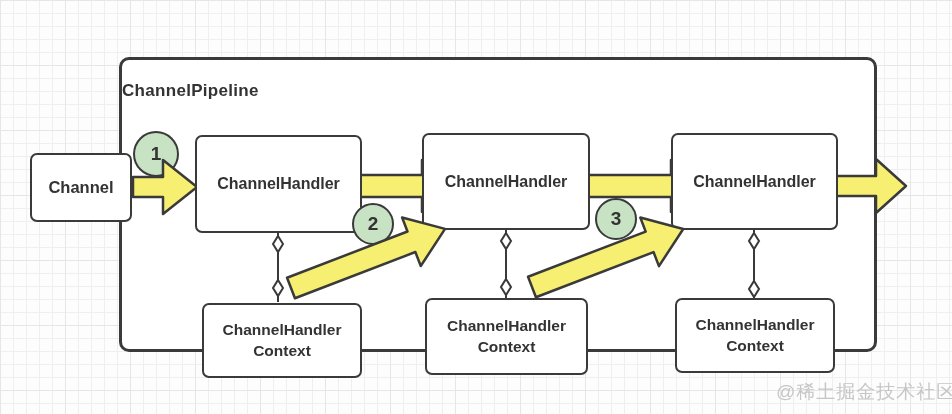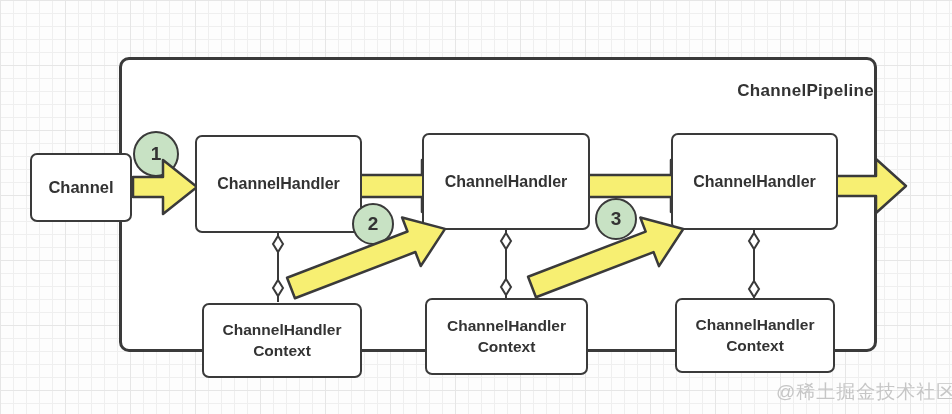--- a/index.html
+++ b/index.html
@@ -19,21 +19,21 @@
       linear-gradient(90deg, #efefef 1px, transparent 1px);
     background-size:65px 65px,65px 65px,13px 13px,13px 13px;
   }
   .layer{position:absolute;left:0;top:0;width:952px;height:414px;}
   .pipeline{
     position:absolute;left:119px;top:57px;width:758px;height:295px;
     background:#ffffff;border:3px solid #3a3a3a;border-radius:10px;
     box-sizing:border-box;z-index:1;
   }
   .pipeline-title{
-    position:absolute;left:0;right:0;top:21px;text-align:right;
+    position:absolute;left:0;right:0;top:21px;text-align:left;
     font-size:17px;font-weight:bold;color:#333333;letter-spacing:.3px;
   }
   .step{
     position:absolute;border-radius:50%;
     background:#c8e2c4;border:2.5px solid #3a3a3a;box-sizing:border-box;
     display:flex;align-items:center;justify-content:center;
     font-weight:bold;color:#333333;font-size:19px;
   }
   .step-1{left:133px;top:131px;width:46px;height:46px;z-index:2;}
   .step-2{left:352px;top:203px;width:42px;height:42px;z-index:5;}

